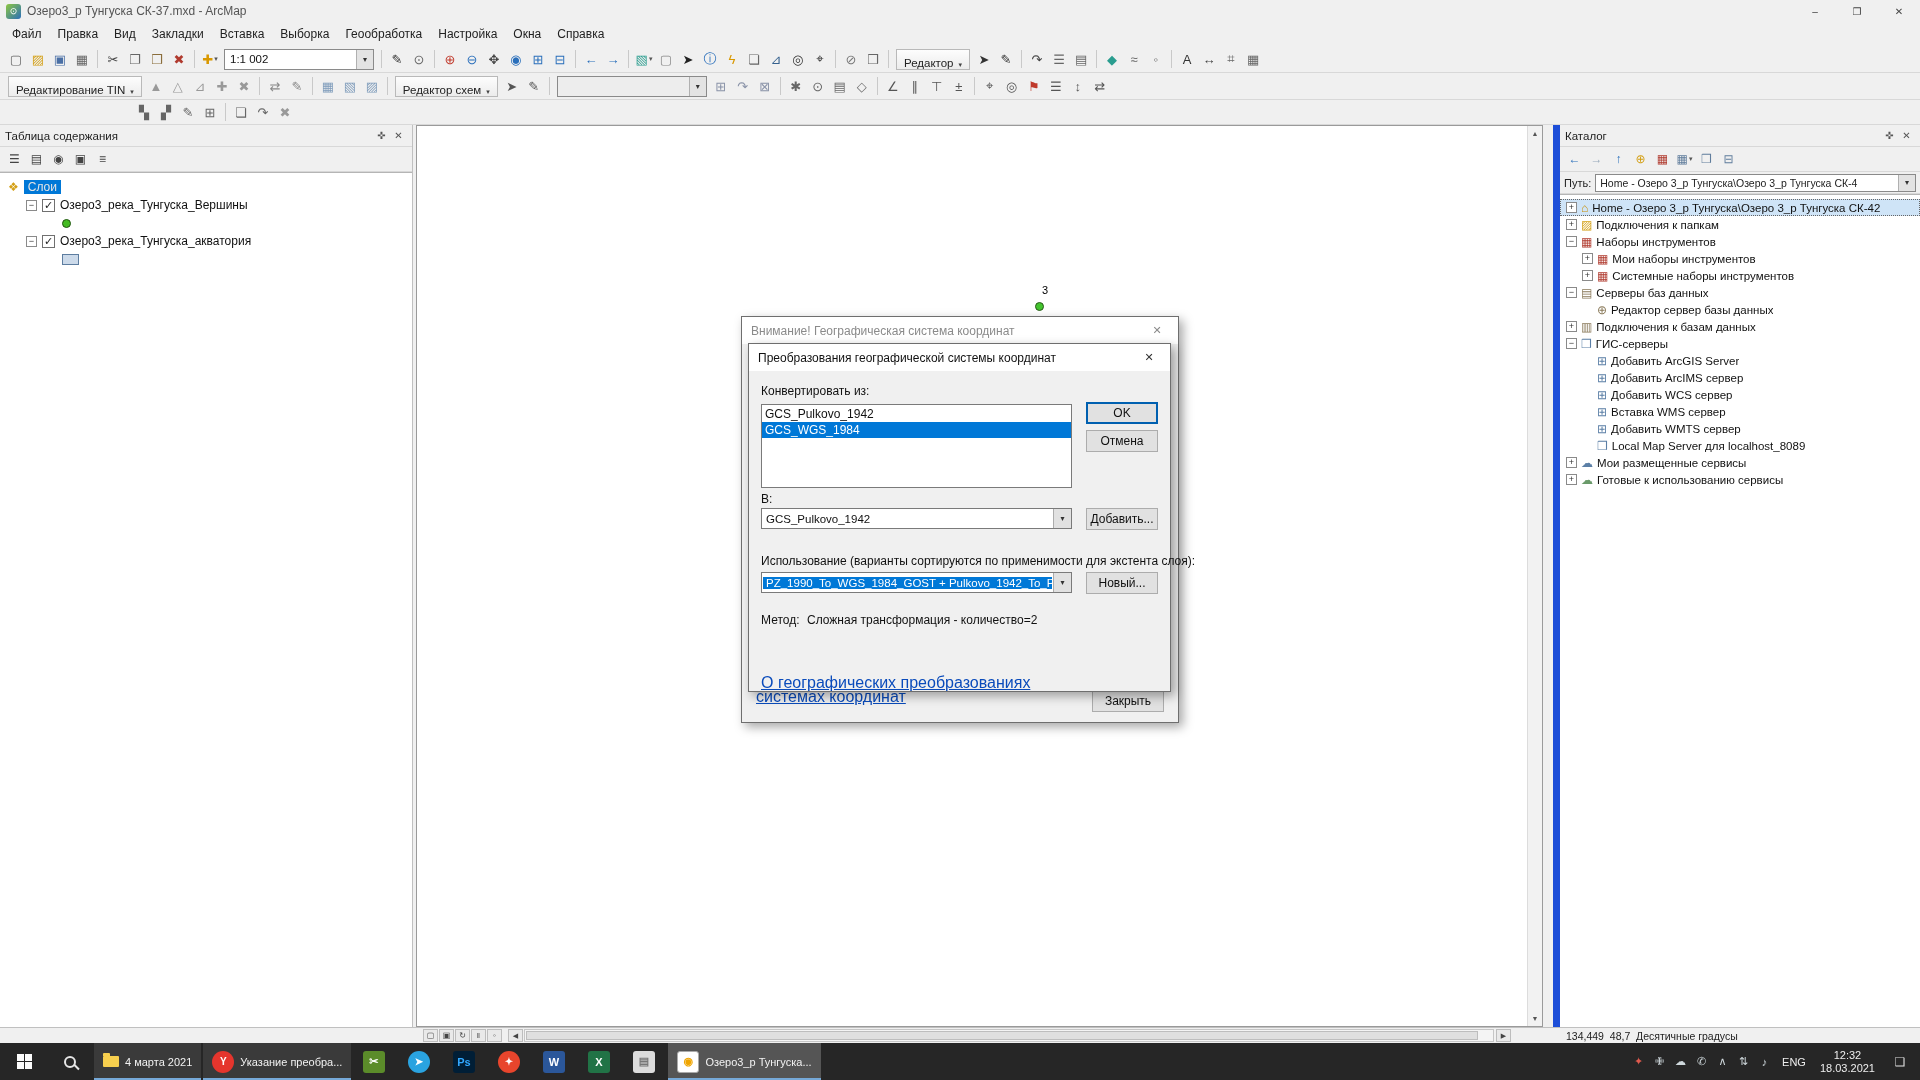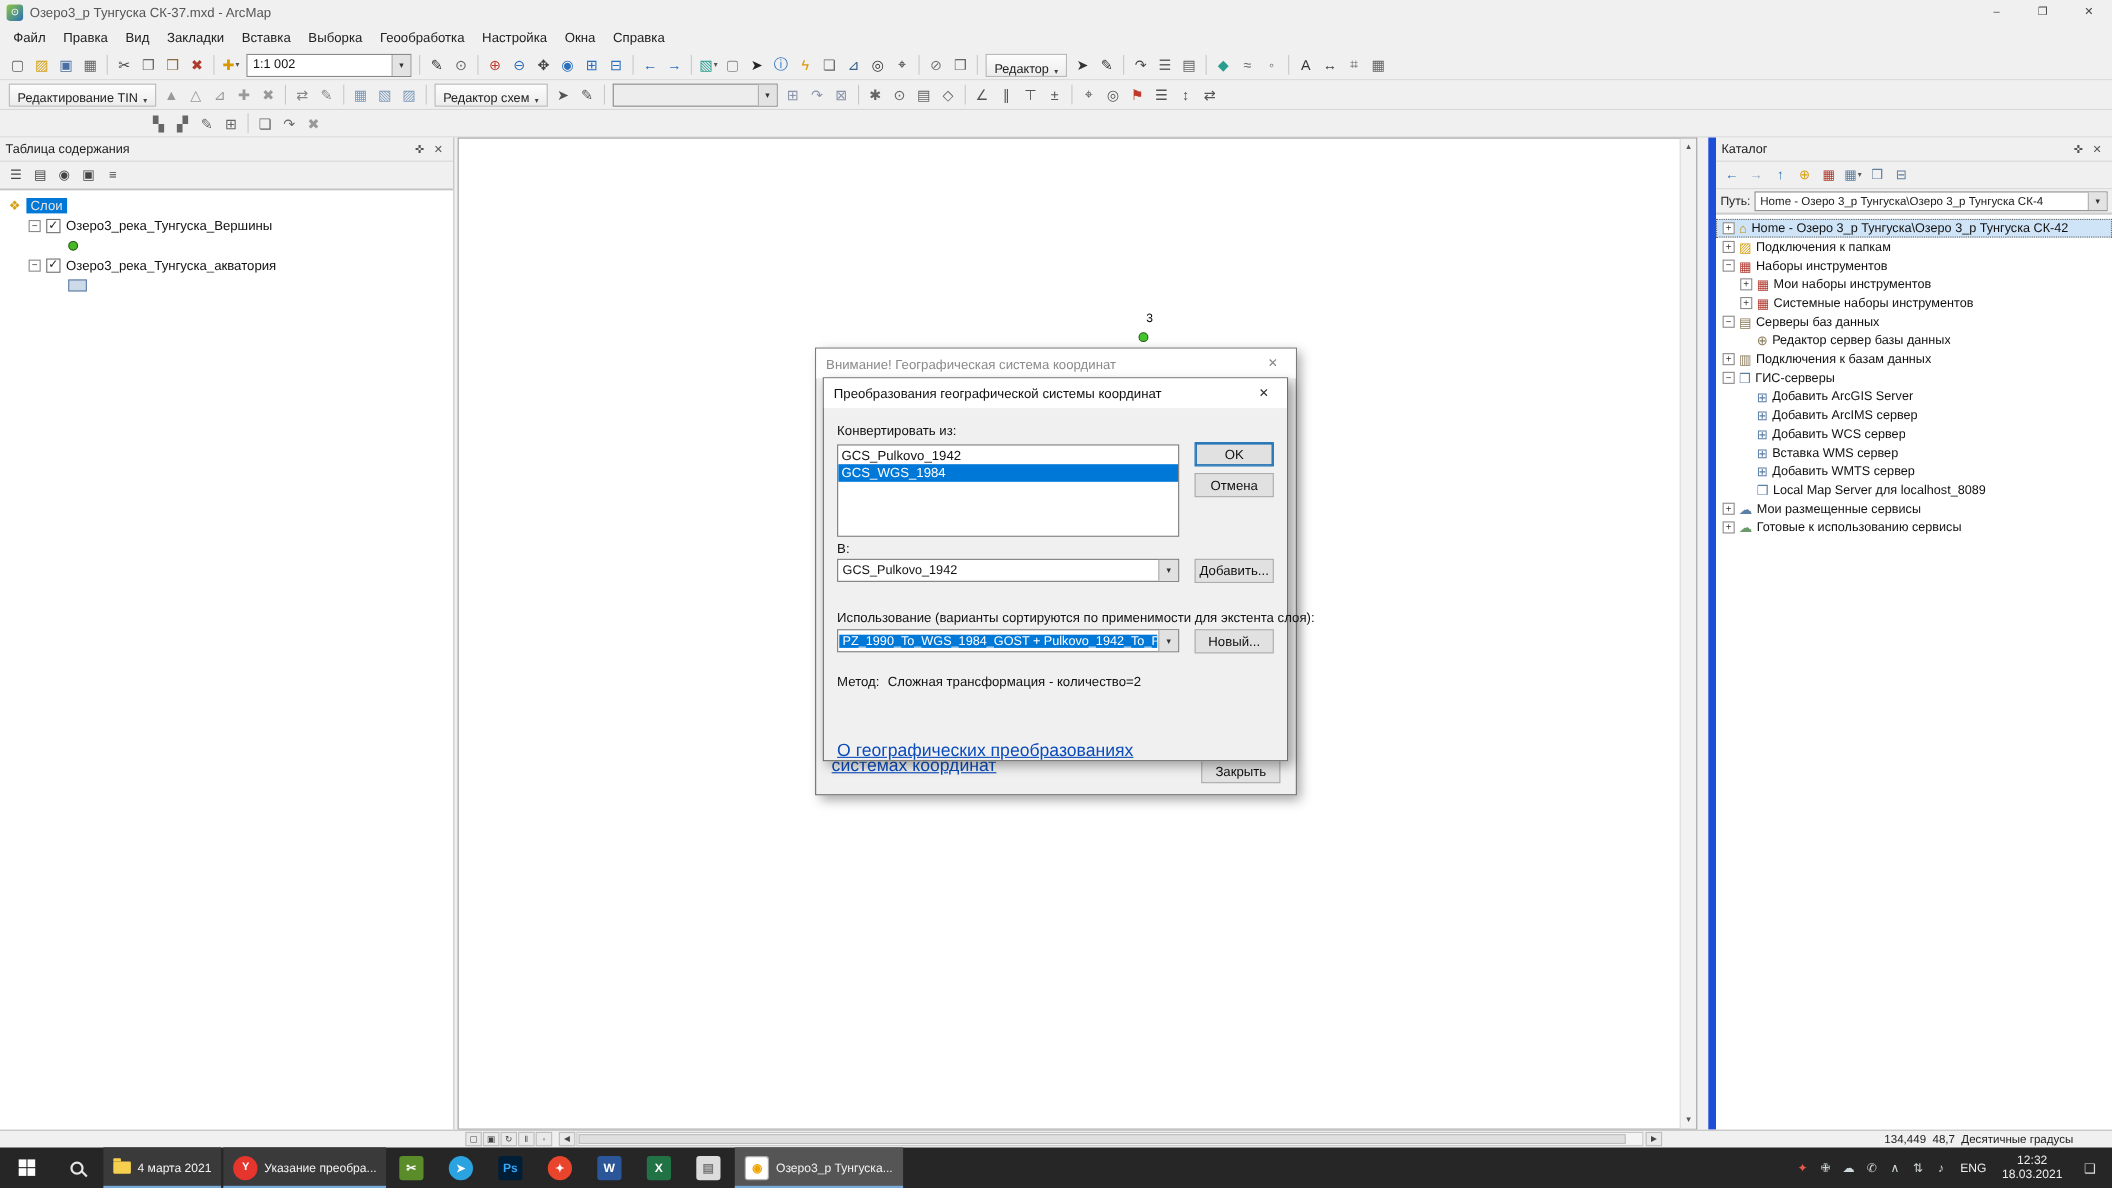--- a/index.html
+++ b/index.html
@@ -59,21 +59,21 @@
 .cat-tree{flex:1;background:#fff;border-top:1px solid #b5b5b5;padding-top:4px;overflow:hidden}
 .ct-row{height:17px;display:flex;align-items:center;gap:4px;font-size:11.5px;color:#111;white-space:nowrap}
 .ct-row.sel{background:#cfe4f7;outline:1px dotted #666;outline-offset:-1px}
 
 .statusbar{height:16px;background:#f0f0f0;border-top:1px solid #c0c0c0;position:relative;font-size:10.5px;color:#222;flex:none}
 .view-toggles{position:absolute;left:423px;top:1px;display:flex;gap:1px}
 .vt{width:15px;height:13px;background:#e9e9e9;border:1px solid #bdbdbd;font-size:8px;line-height:11px;text-align:center;color:#444}
 .hs-ar{position:absolute;top:1px;width:15px;height:13px;background:#e9e9e9;border:1px solid #bdbdbd;font-size:7px;line-height:11px;text-align:center;color:#444}
 .hs{position:absolute;left:524px;top:1px;width:970px;height:13px;background:#f4f4f4;border:1px solid #c6c6c6}
 .hs-thumb{position:absolute;left:1px;top:1px;bottom:1px;width:952px;background:#dfdfdf;border:1px solid #bdbdbd}
-.coords{position:absolute;left:1713px;top:2px;white-space:pre}
+.coords{position:absolute;left:1566px;top:2px;white-space:pre}
 
 .taskbar{height:37px;background:#262626;display:flex;align-items:stretch;color:#eee;flex:none}
 .tkb{display:flex;align-items:center;justify-content:center}
 .tk-start{width:48px}
 .win-logo{display:grid;grid-template-columns:7px 7px;grid-template-rows:7px 7px;gap:1px}
 .win-logo i{background:#fdfdfd;display:block}
 .tk-search{width:44px}
 .search-glass{position:relative;width:12px;height:12px;border:2px solid #e6e6e6;border-radius:50%}
 .search-glass::after{content:"";position:absolute;width:7px;height:2px;background:#e6e6e6;transform:rotate(45deg);right:-6px;bottom:-2px}
 .tk-win{position:relative;display:flex;align-items:center;gap:6px;height:37px;padding:0 9px;background:#3a3a3a;margin-left:2px;max-width:165px}

